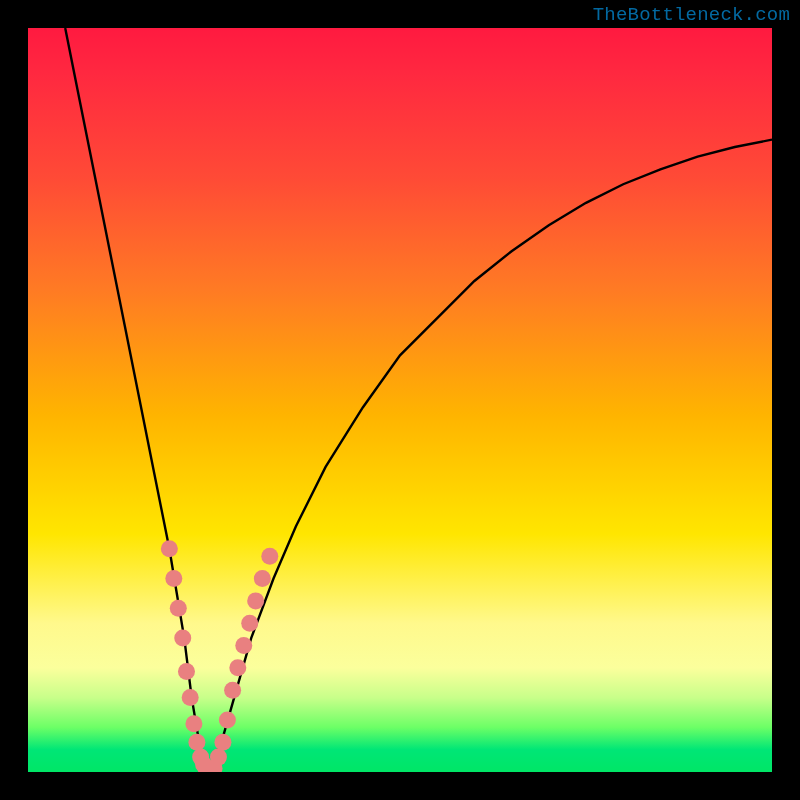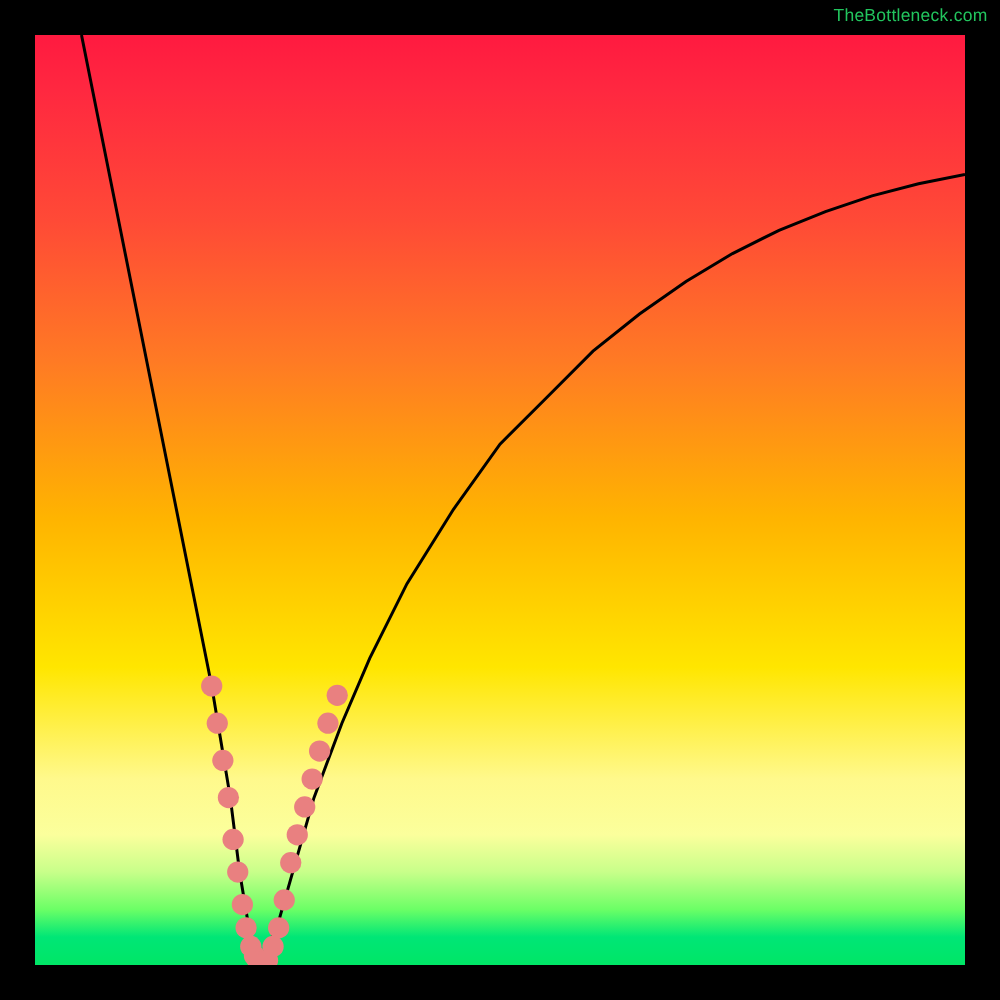--- a/index.html
+++ b/index.html
@@ -52,24 +52,24 @@
     stroke-width: 2.4;
   }
   .marker {
     fill: #e98080;
     stroke: none;
   }
   .watermark {
     position: absolute;
     top: 4px;
     right: 10px;
-    font-family: Liberation Sans, sans-serif;
-    font-size: 14px;
+    font-family: Liberation Mono, monospace;
+    font-size: 19px;
     font-weight: 400;
-    color: #22c55e;
+    color: #0369a1;
     letter-spacing: 0.2px;
   }
 </style>
 </head>
 <body>
 
 <div class="chart-container">
   <div class="watermark">TheBottleneck.com</div>
   <div class="plot-area">
     <svg class="svg-layer" viewBox="0 0 744 744">

